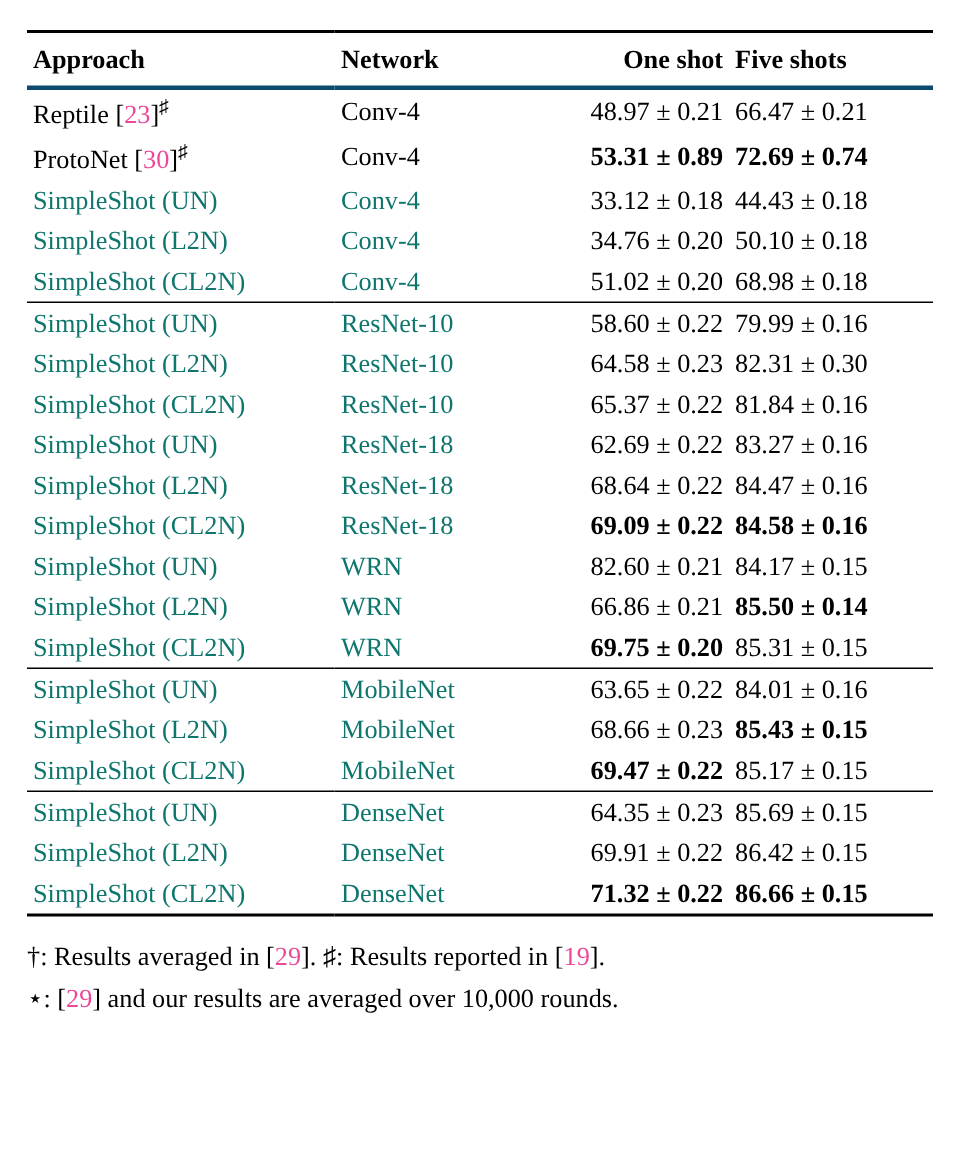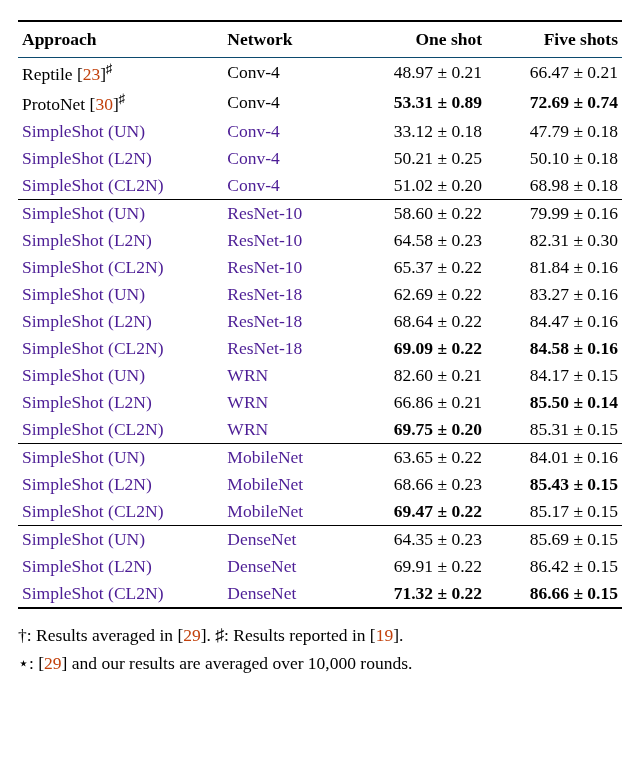--- a/index.html
+++ b/index.html
@@ -2,27 +2,27 @@
 <html><head>
   <meta charset="utf-8">
   <style>
     * { margin: 0; padding: 0; box-sizing: border-box; }
     body { font-family: "Times New Roman", Times, serif; background: #fff; padding: 20px 18px 0 18px; width: 640px; }
     table { border-collapse: collapse; width: 100%; table-layout: fixed; }
     th, td { text-align: left; padding: 3px 4px; font-size: 17.5px; }
     th:nth-child(1), td:nth-child(1) { width: 34%; }
     th:nth-child(2), td:nth-child(2) { width: 21%; }
     th:nth-child(3), td:nth-child(3) { width: 22.5%; text-align: right; }
-    th:nth-child(4), td:nth-child(4) { width: 22.5%; text-align: right; }
-    thead tr { border-top: 2.5px solid #000; border-bottom: 1px solid #0c4a6e; margin-left: 36px; }
+    th:nth-child(4), td:nth-child(4) { width: 22.5%; text-align: left; }
+    thead tr { border-top: 2.5px solid #000; border-bottom: 3px solid #0c4a6e; margin-left: 36px; }
     thead th { padding-top: 7px; padding-bottom: 7px; font-weight: bold; }
     tbody tr.sep td { border-top: 1px solid #000; }
     tbody tr.last td { border-bottom: 2.5px solid #000; }
-    .blue { color: #4c1d95; }
-    .green { color: #c2410c; }
+    .blue { color: #0f766e; }
+    .green { color: #ec4899; }
     .bold { font-weight: bold; font-family: Liberation Serif, serif; }
     .sharp { font-size: 13px; vertical-align: super; }
     .notes { margin-top: 14px; font-size: 17.5px; line-height: 1.45; }
     .notes p { margin-bottom: 3px; }
   </style>
 </head>
 <body>
 
 <table>
   <thead>
@@ -43,26 +43,26 @@
       <tr>
         <td>ProtoNet [<span class="green">30</span>]<span class="sharp">♯</span></td>
         <td>Conv-4</td>
         <td class="bold">53.31 ± 0.89</td>
         <td class="bold">72.69 ± 0.74</td>
       </tr>
       <tr>
         <td class="blue">SimpleShot (UN)</td>
         <td class="blue">Conv-4</td>
         <td>33.12 ± 0.18</td>
-        <td>47.79 ± 0.18</td>
+        <td>44.43 ± 0.18</td>
       </tr>
       <tr>
         <td class="blue">SimpleShot (L2N)</td>
         <td class="blue">Conv-4</td>
-        <td>50.21 ± 0.25</td>
+        <td>34.76 ± 0.20</td>
         <td>50.10 ± 0.18</td>
       </tr>
       <tr>
         <td class="blue">SimpleShot (CL2N)</td>
         <td class="blue">Conv-4</td>
         <td>51.02 ± 0.20</td>
         <td>68.98 ± 0.18</td>
       </tr>
       <tr class="sep">
         <td class="blue">SimpleShot (UN)</td>

